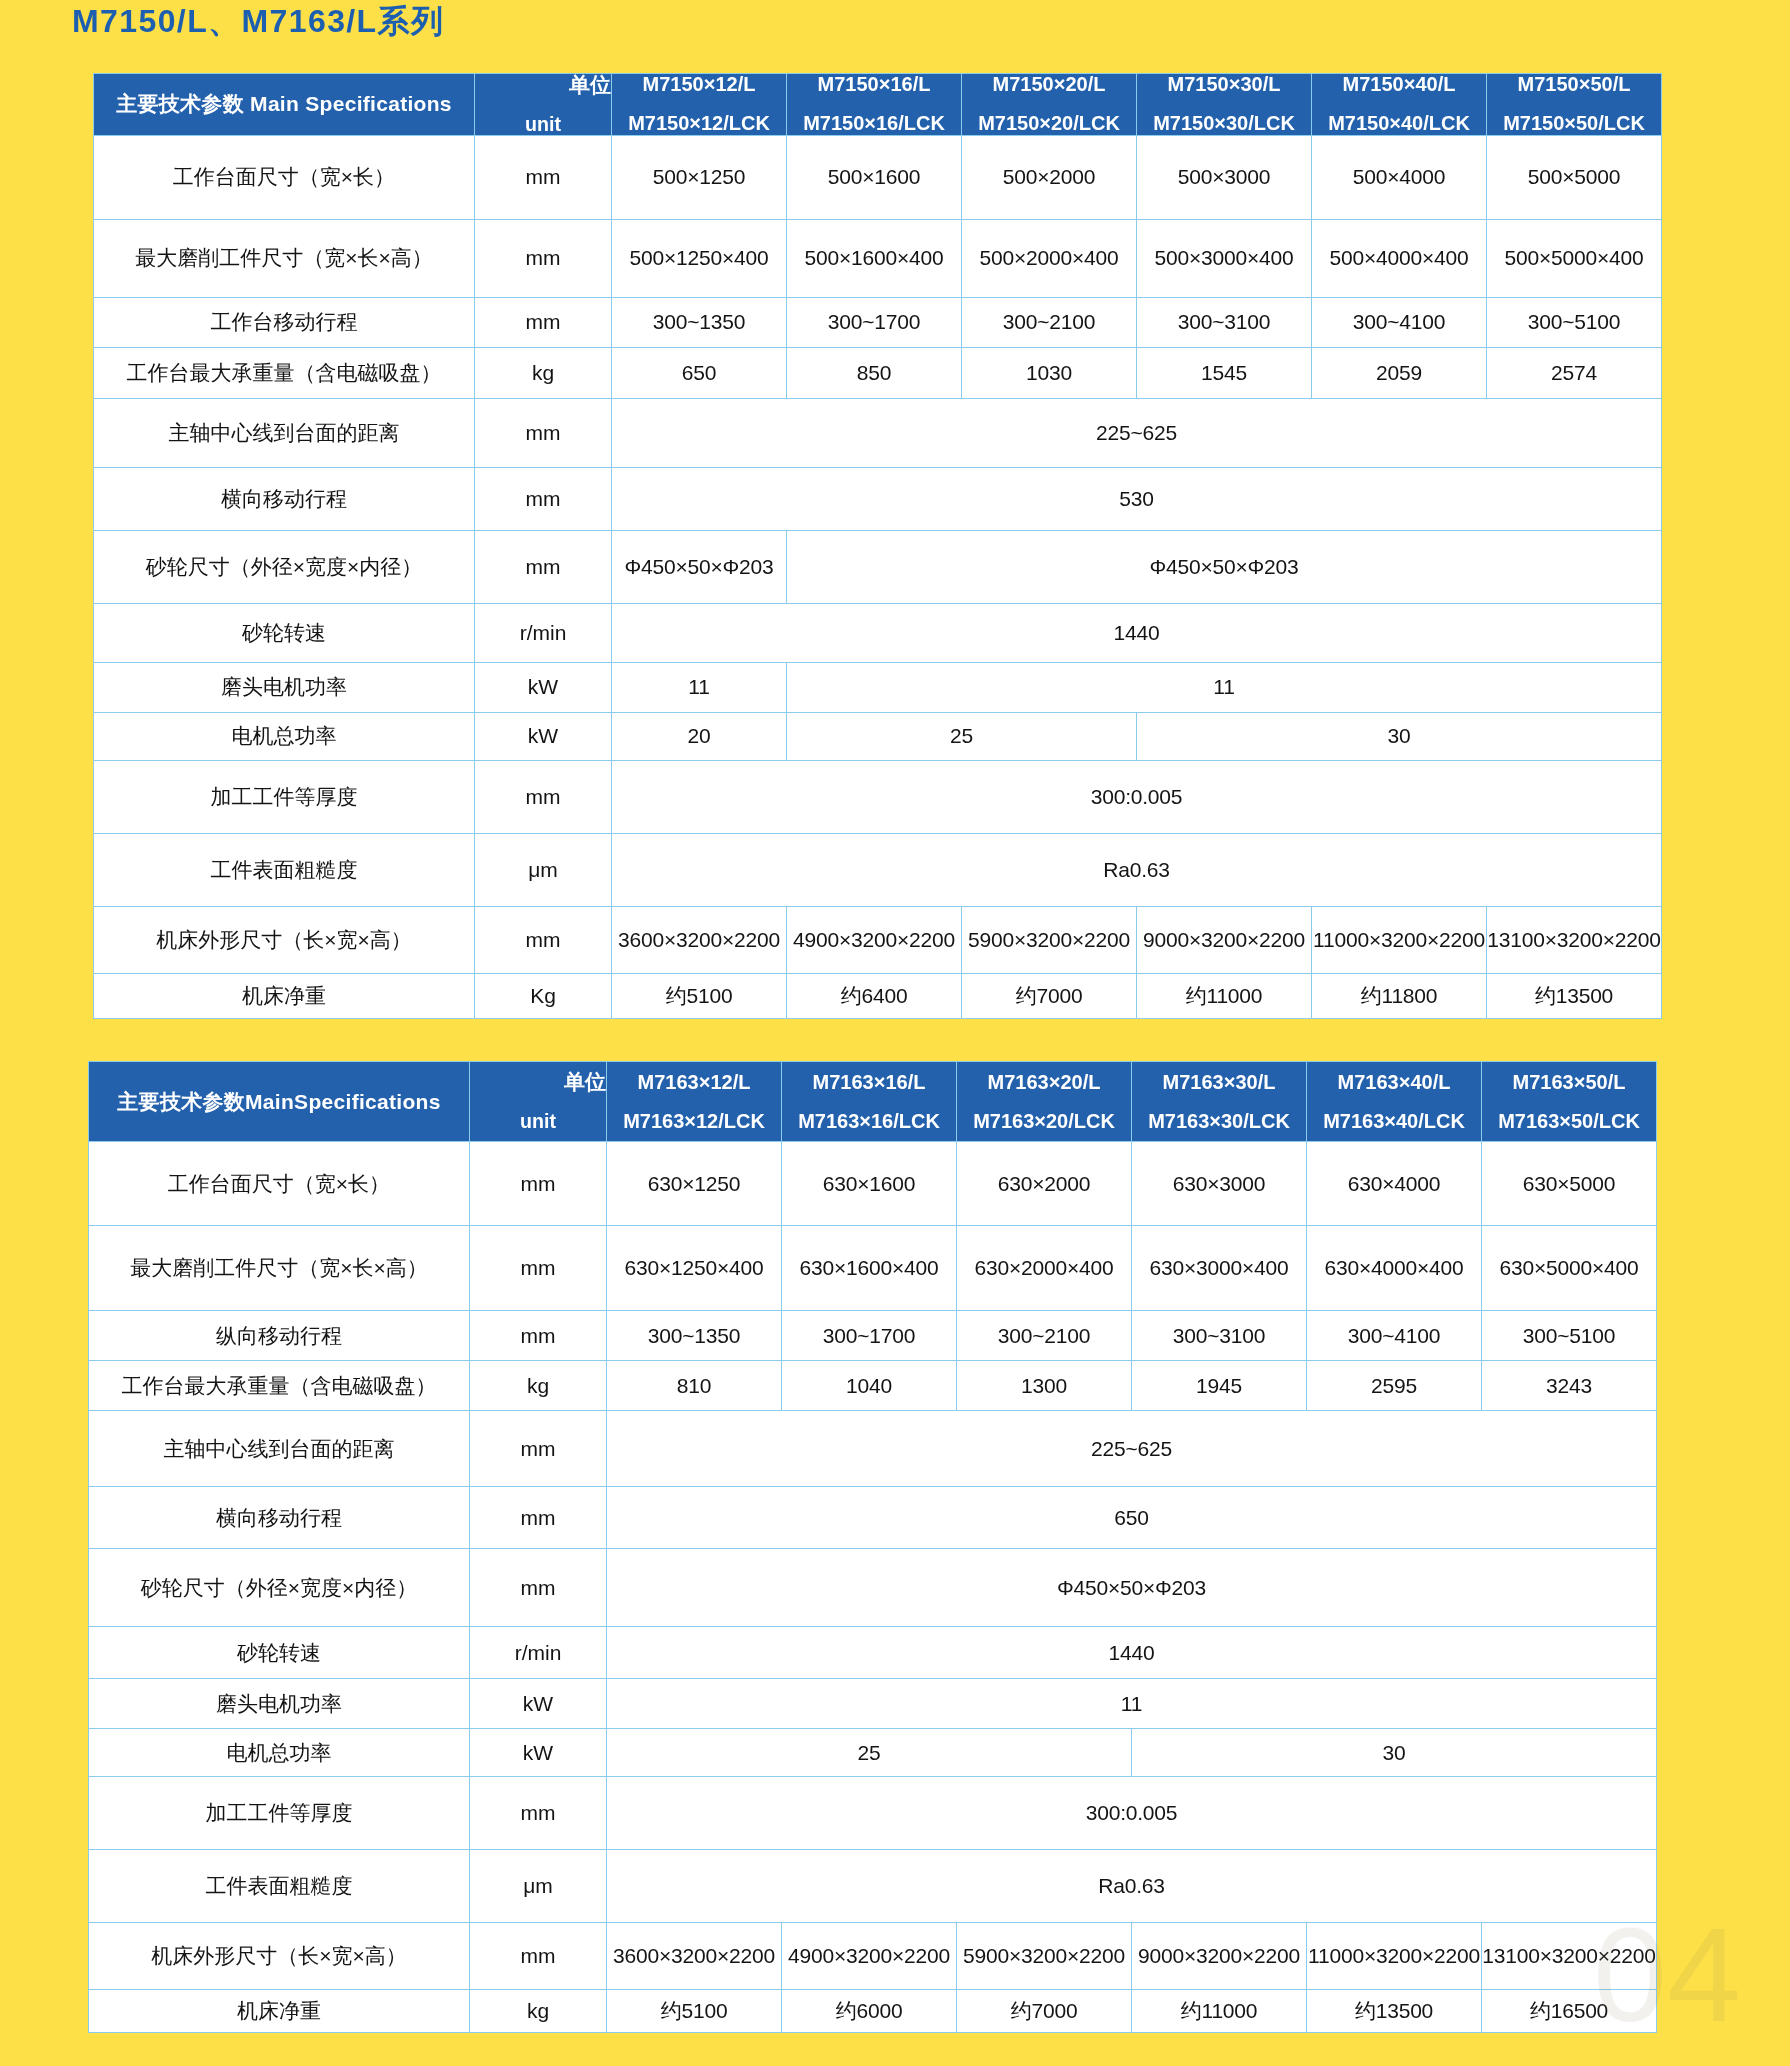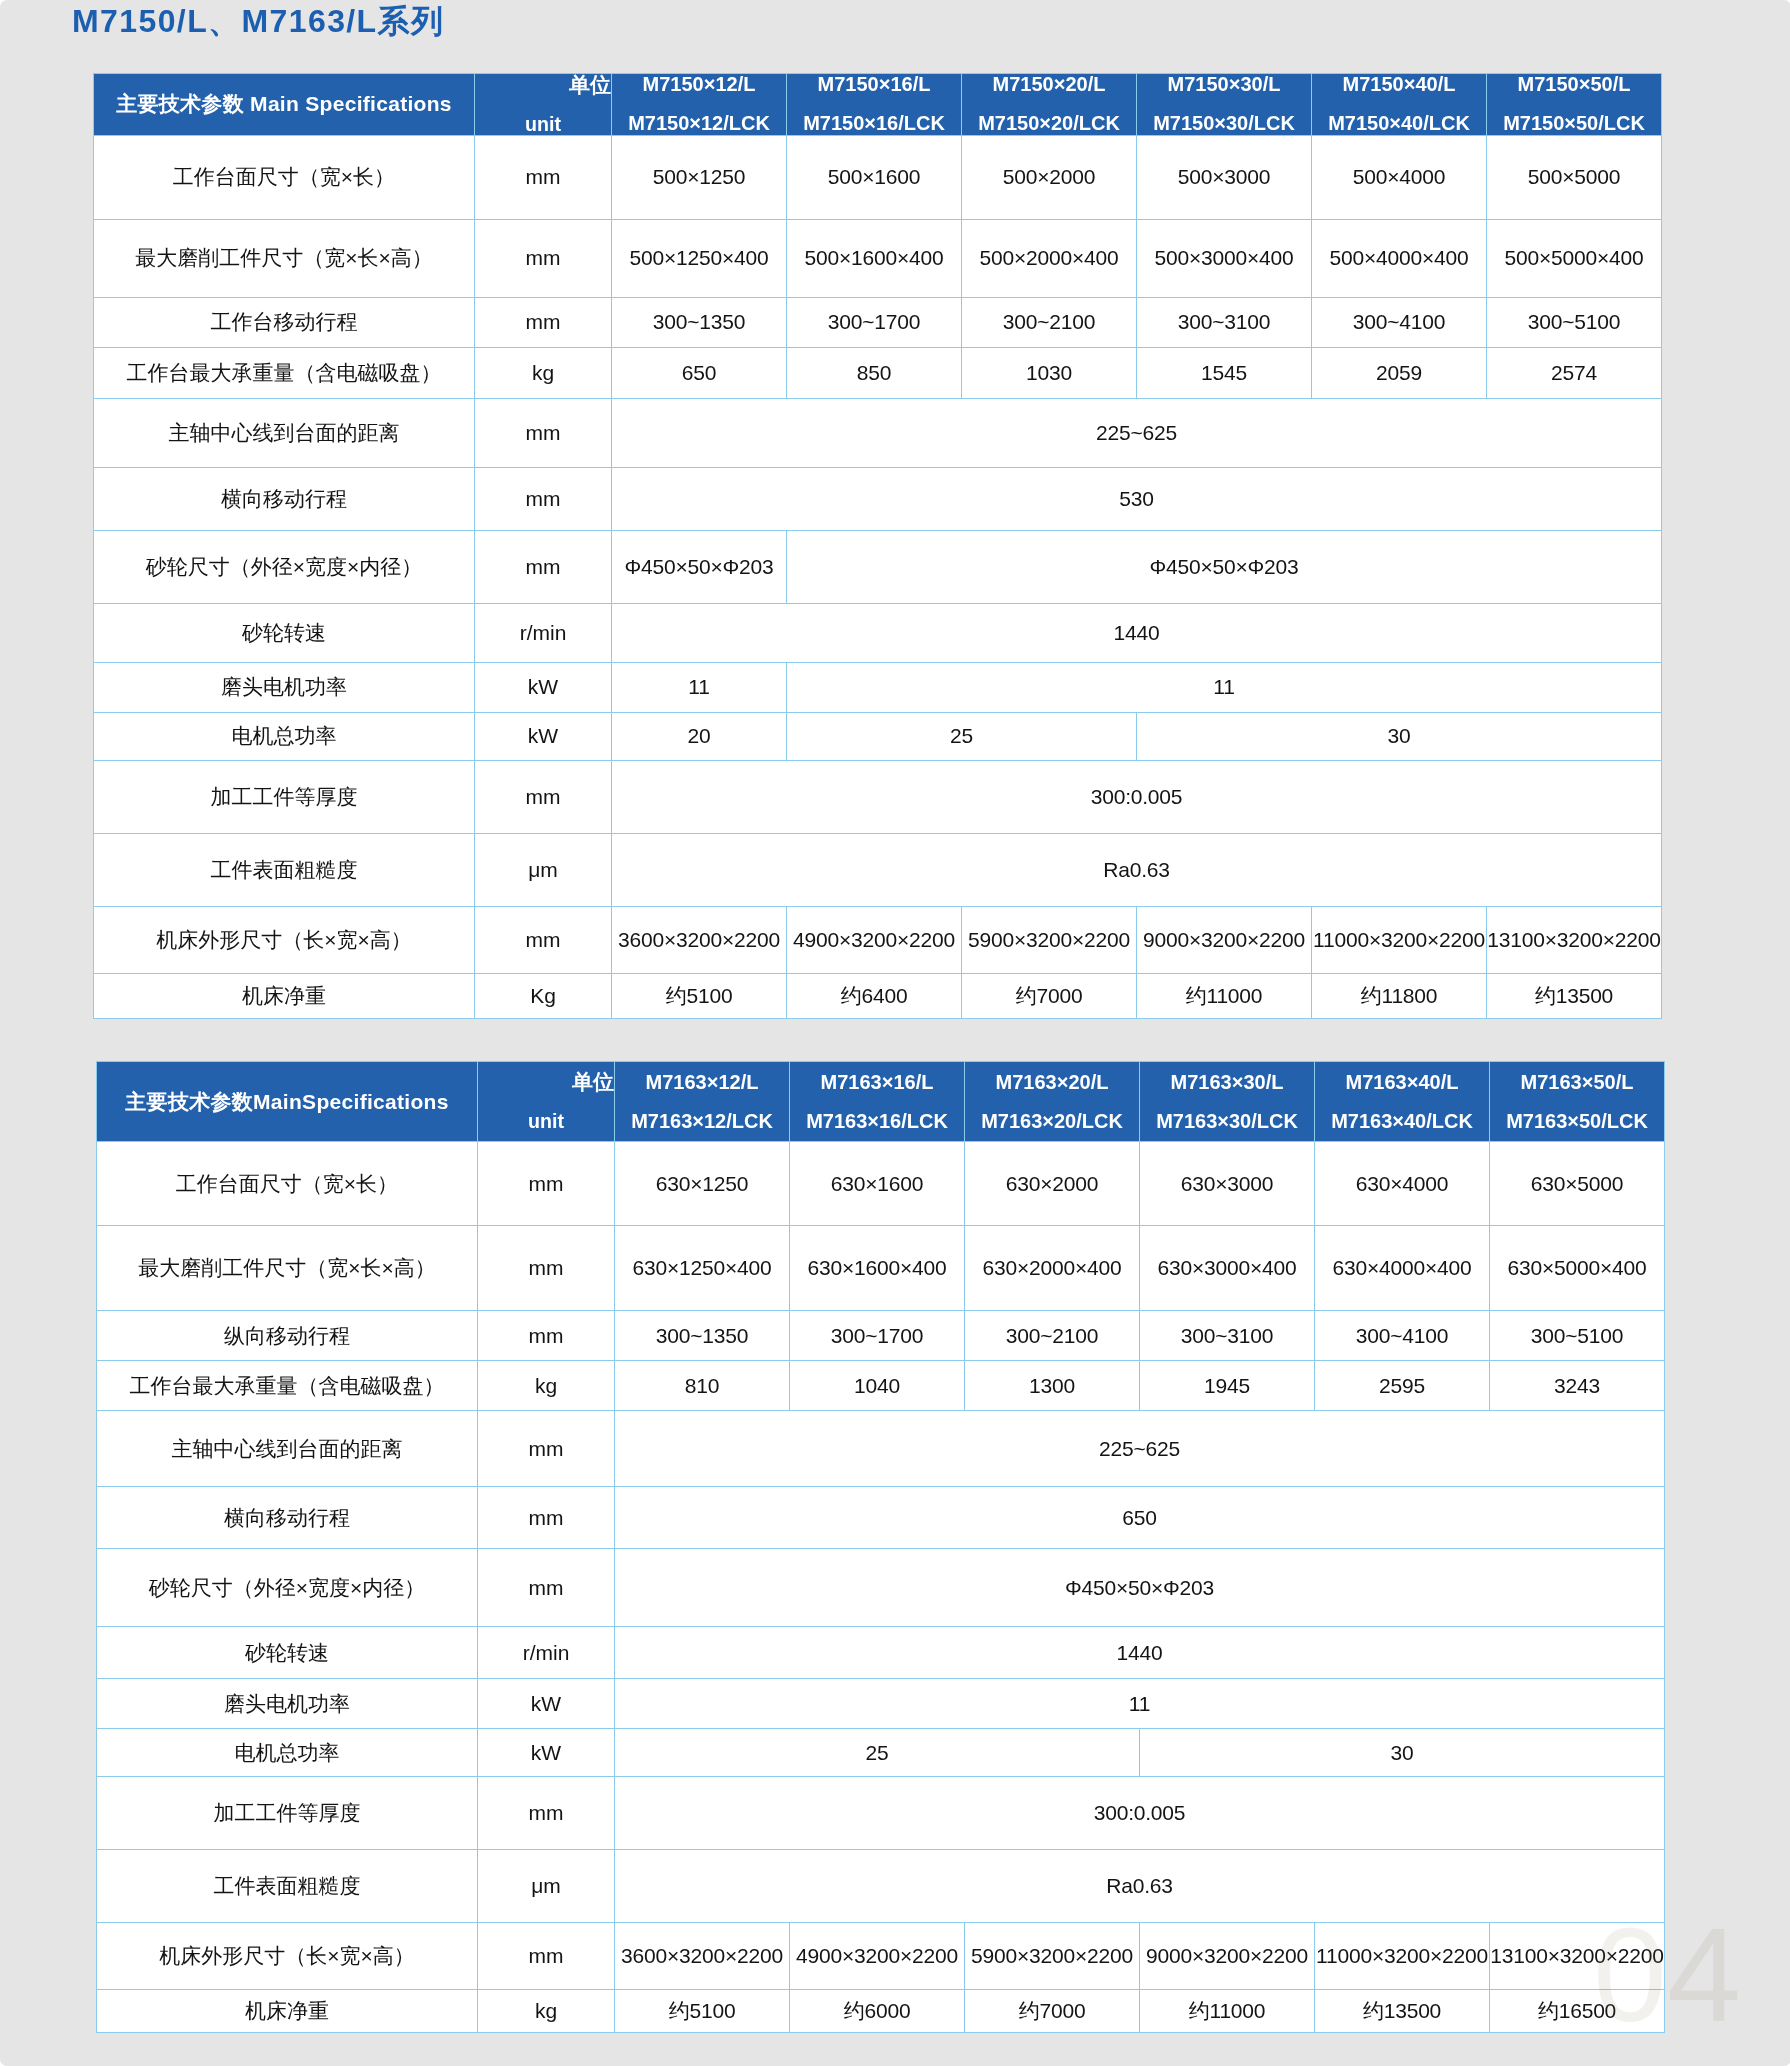--- a/index.html
+++ b/index.html
@@ -7,21 +7,21 @@
     --border-color:#8bcbec;
     --title-color:#1c5fb0;
     --header-text:#ffffff;
     --body-text:#141414;
   }
   html,body{margin:0;padding:0;}
   body{
     width:1791px;height:2066px;background:#ffffff;
     font-family:"Liberation Sans", sans-serif;
   }
-  .page{position:relative;width:1791px;height:2066px;overflow:hidden;background:#e5e5e5;border-radius:7px;}
+  .page{position:relative;width:1791px;height:2066px;overflow:hidden;background:#fde047;}
   .title{
     position:absolute;left:72px;top:4.2px;margin:0;
     font-size:32px;font-weight:bold;color:var(--title-color);
     letter-spacing:1.4px;line-height:1.1;
   }
   table.spec-table{
     position:absolute;border-collapse:collapse;table-layout:fixed;
     background:#fff;
   }
   .spec-table th,.spec-table td{
@@ -211,21 +211,21 @@
             <td class="unit-cell">Kg</td>
             <td class="value-cell">约5100</td>
             <td class="value-cell">约6400</td>
             <td class="value-cell">约7000</td>
             <td class="value-cell">约11000</td>
             <td class="value-cell">约11800</td>
             <td class="value-cell">约13500</td>
           </tr>
         </tbody>
       </table>
-      <table class="spec-table" style="left: 96px; top: 1061px; width: 1567px;">
+      <table class="spec-table" style="left: 88px; top: 1061px; width: 1567px;">
         <colgroup>
           <col style="width: 381px;">
           <col style="width: 137px;">
           <col style="width: 175px;">
           <col style="width: 175px;">
           <col style="width: 175px;">
           <col style="width: 175px;">
           <col style="width: 175px;">
           <col style="width: 175px;">
         </colgroup>

